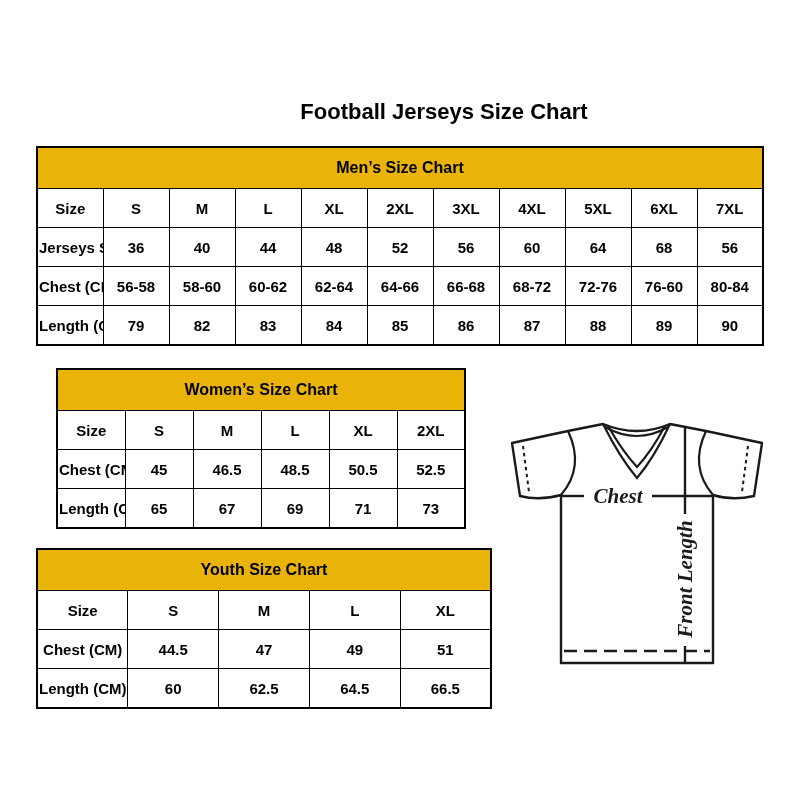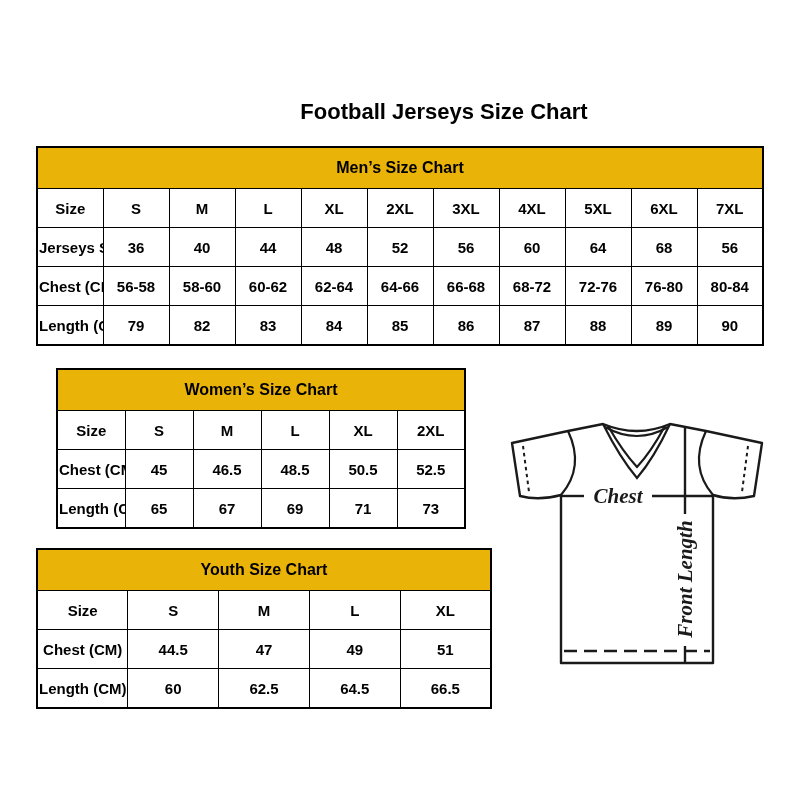--- a/index.html
+++ b/index.html
@@ -99,21 +99,21 @@
         <tr>
           <td class="row-label">Chest (CM)</td>
           <td>56-58</td>
           <td>58-60</td>
           <td>60-62</td>
           <td>62-64</td>
           <td>64-66</td>
           <td>66-68</td>
           <td>68-72</td>
           <td>72-76</td>
-          <td>76-80</td>
+          <td>76-60</td>
           <td>80-84</td>
         </tr>
         <tr>
           <td class="row-label">Length (CM)</td>
           <td>79</td>
           <td>82</td>
           <td>83</td>
           <td>84</td>
           <td>85</td>
           <td>86</td>

